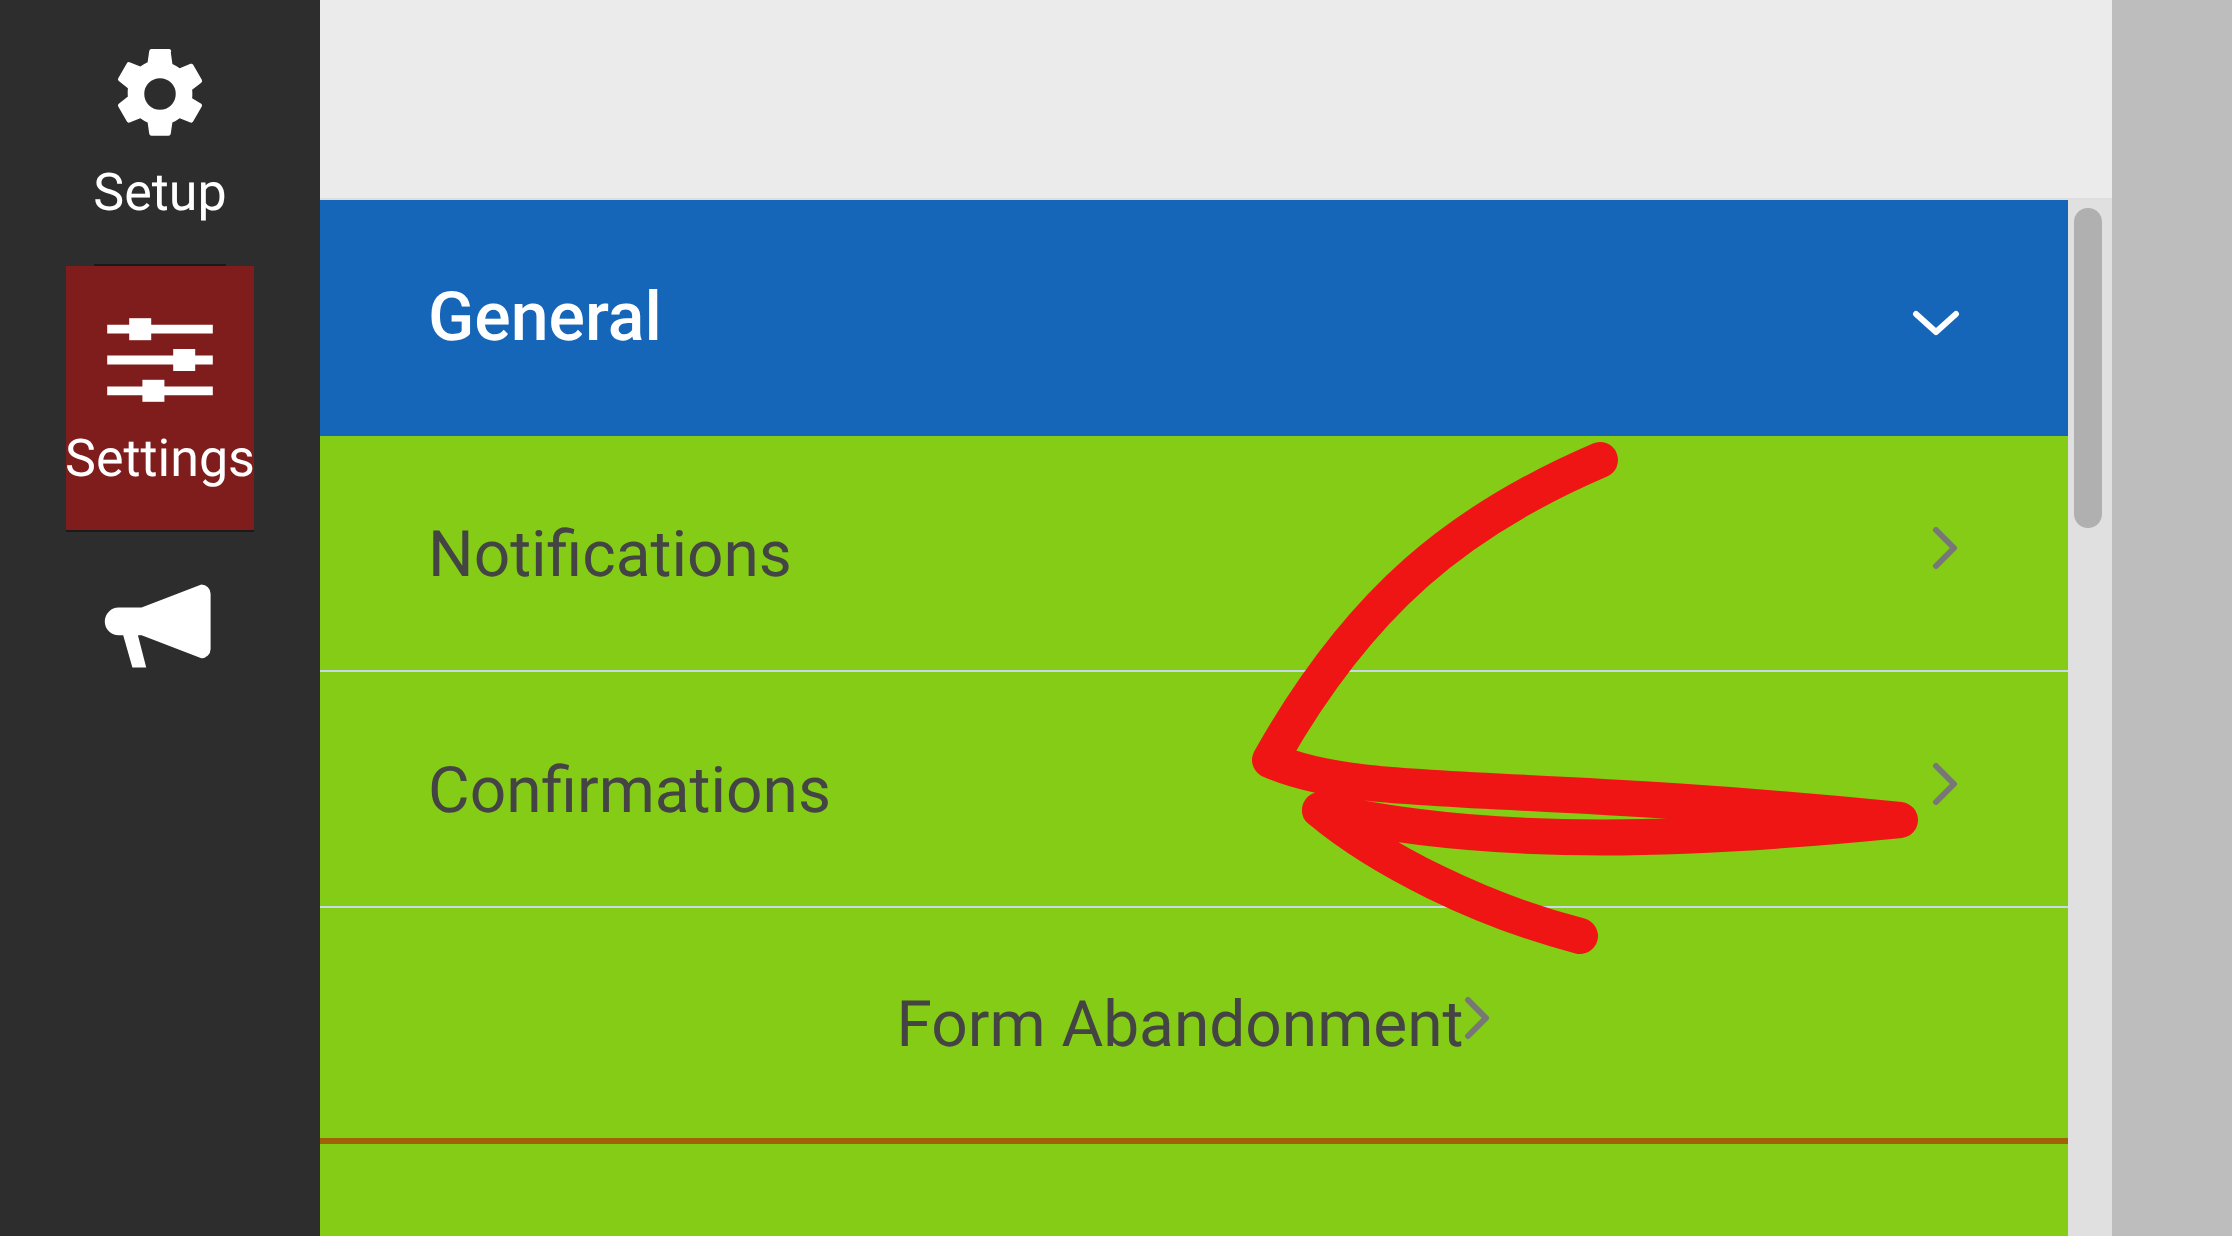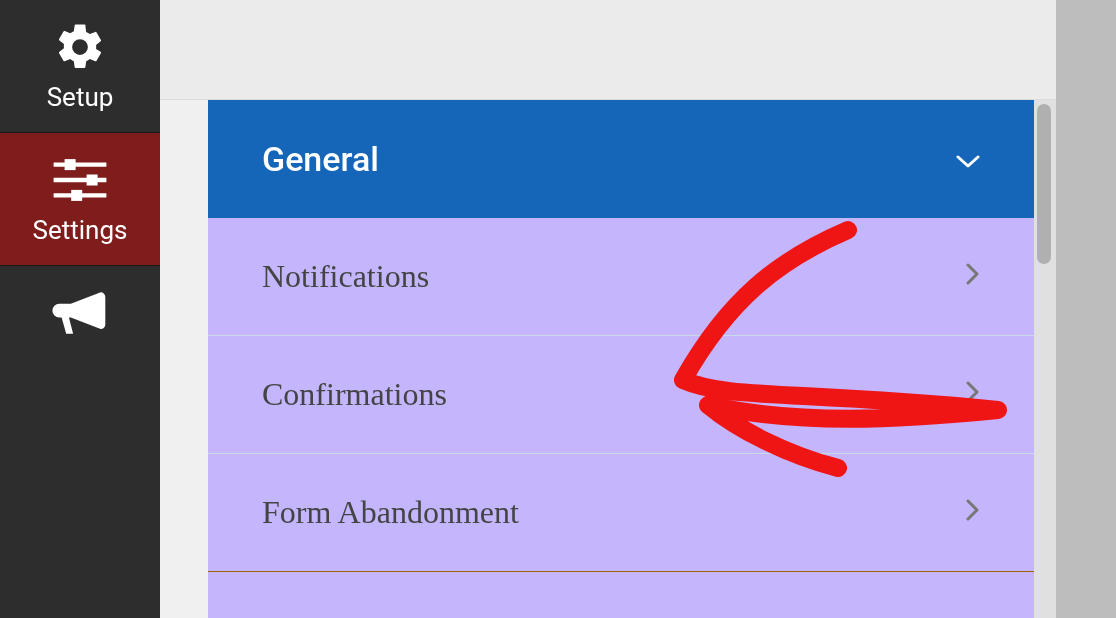--- a/index.html
+++ b/index.html
@@ -10,20 +10,21 @@
       overflow: hidden;
       background: #b8b8b8;
       display: flex;
     }
     .sidebar {
       width: 160px;
       background: #2d2d2d;
       display: flex;
       flex-direction: column;
       flex-shrink: 0;
+      align-items: center;
     }
     .sidebar-item {
       display: flex;
       flex-direction: column;
       align-items: center;
       justify-content: center;
       padding: 22px 0 20px 0;
       cursor: pointer;
       border-bottom: 1px solid #1a1a1a;
     }
@@ -54,21 +55,20 @@
     }
     .topbar {
       height: 100px;
       background: #ebebeb;
       border-bottom: 1px solid #ddd;
     }
     .panel-container {
       flex: 1;
       display: flex;
       overflow: hidden;
-      margin-left: 48px;
     }
     .panel {
       flex: 1;
       display: flex;
       flex-direction: column;
       overflow: hidden;
       position: relative;
     }
     .panel-header {
       background: #1565b8;
@@ -79,36 +79,36 @@
       padding: 0 54px;
       height: 118px;
       cursor: pointer;
     }
     .panel-header-title {
       font-size: 34px;
       font-weight: 500;
     }
     .panel-list {
       flex: 1;
-      background: #c4b5fd;
+      background: #84cc16;
       overflow: auto;
-      font-family: Liberation Serif, serif;
     }
     .panel-row {
       display: flex;
       align-items: center;
       justify-content: space-between;
       padding: 0 54px;
       height: 118px;
       border-bottom: 1px solid #c9d9e8;
       cursor: pointer;
       color: #3a3a3a;
     }
     .panel-row:last-child {
-      border-bottom: 1px solid #a16207;
+      border-bottom: 3px solid #a16207;
+      justify-content: center;
     }
     .panel-row-label {
       font-size: 32px;
       font-weight: 400;
       color: #444;
     }
     .chevron {
       color: #666;
       font-size: 28px;
     }

